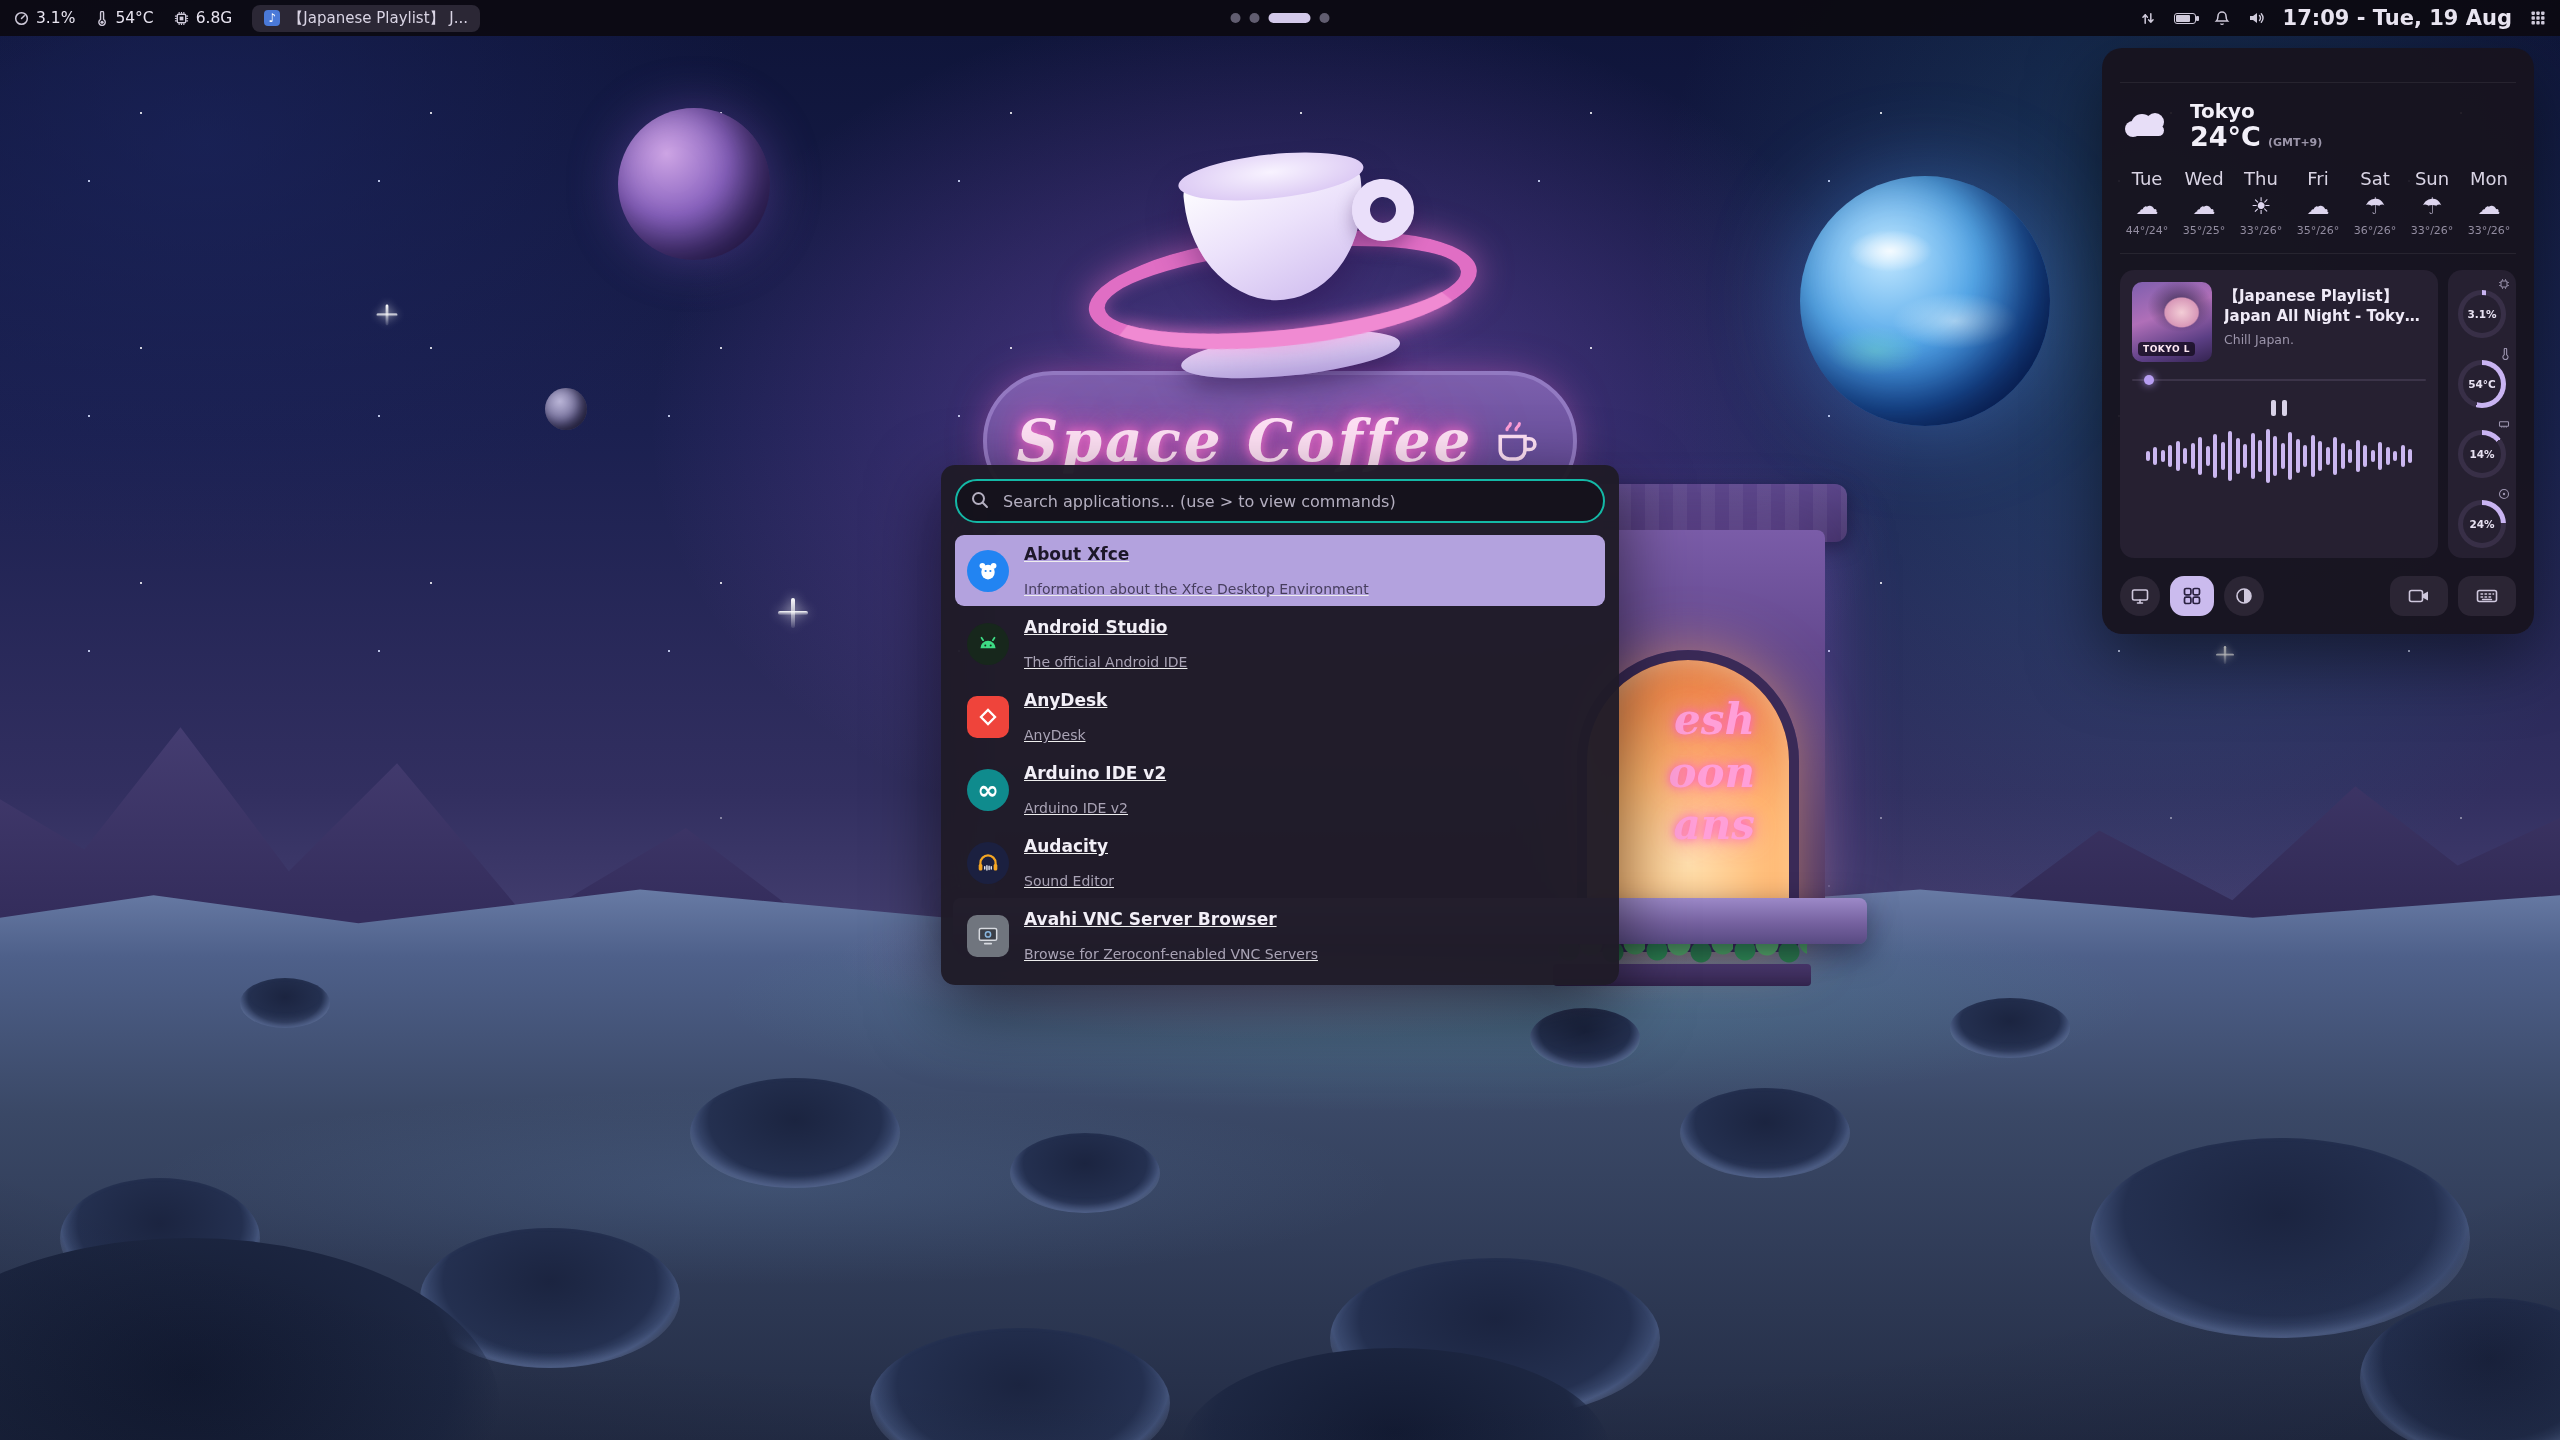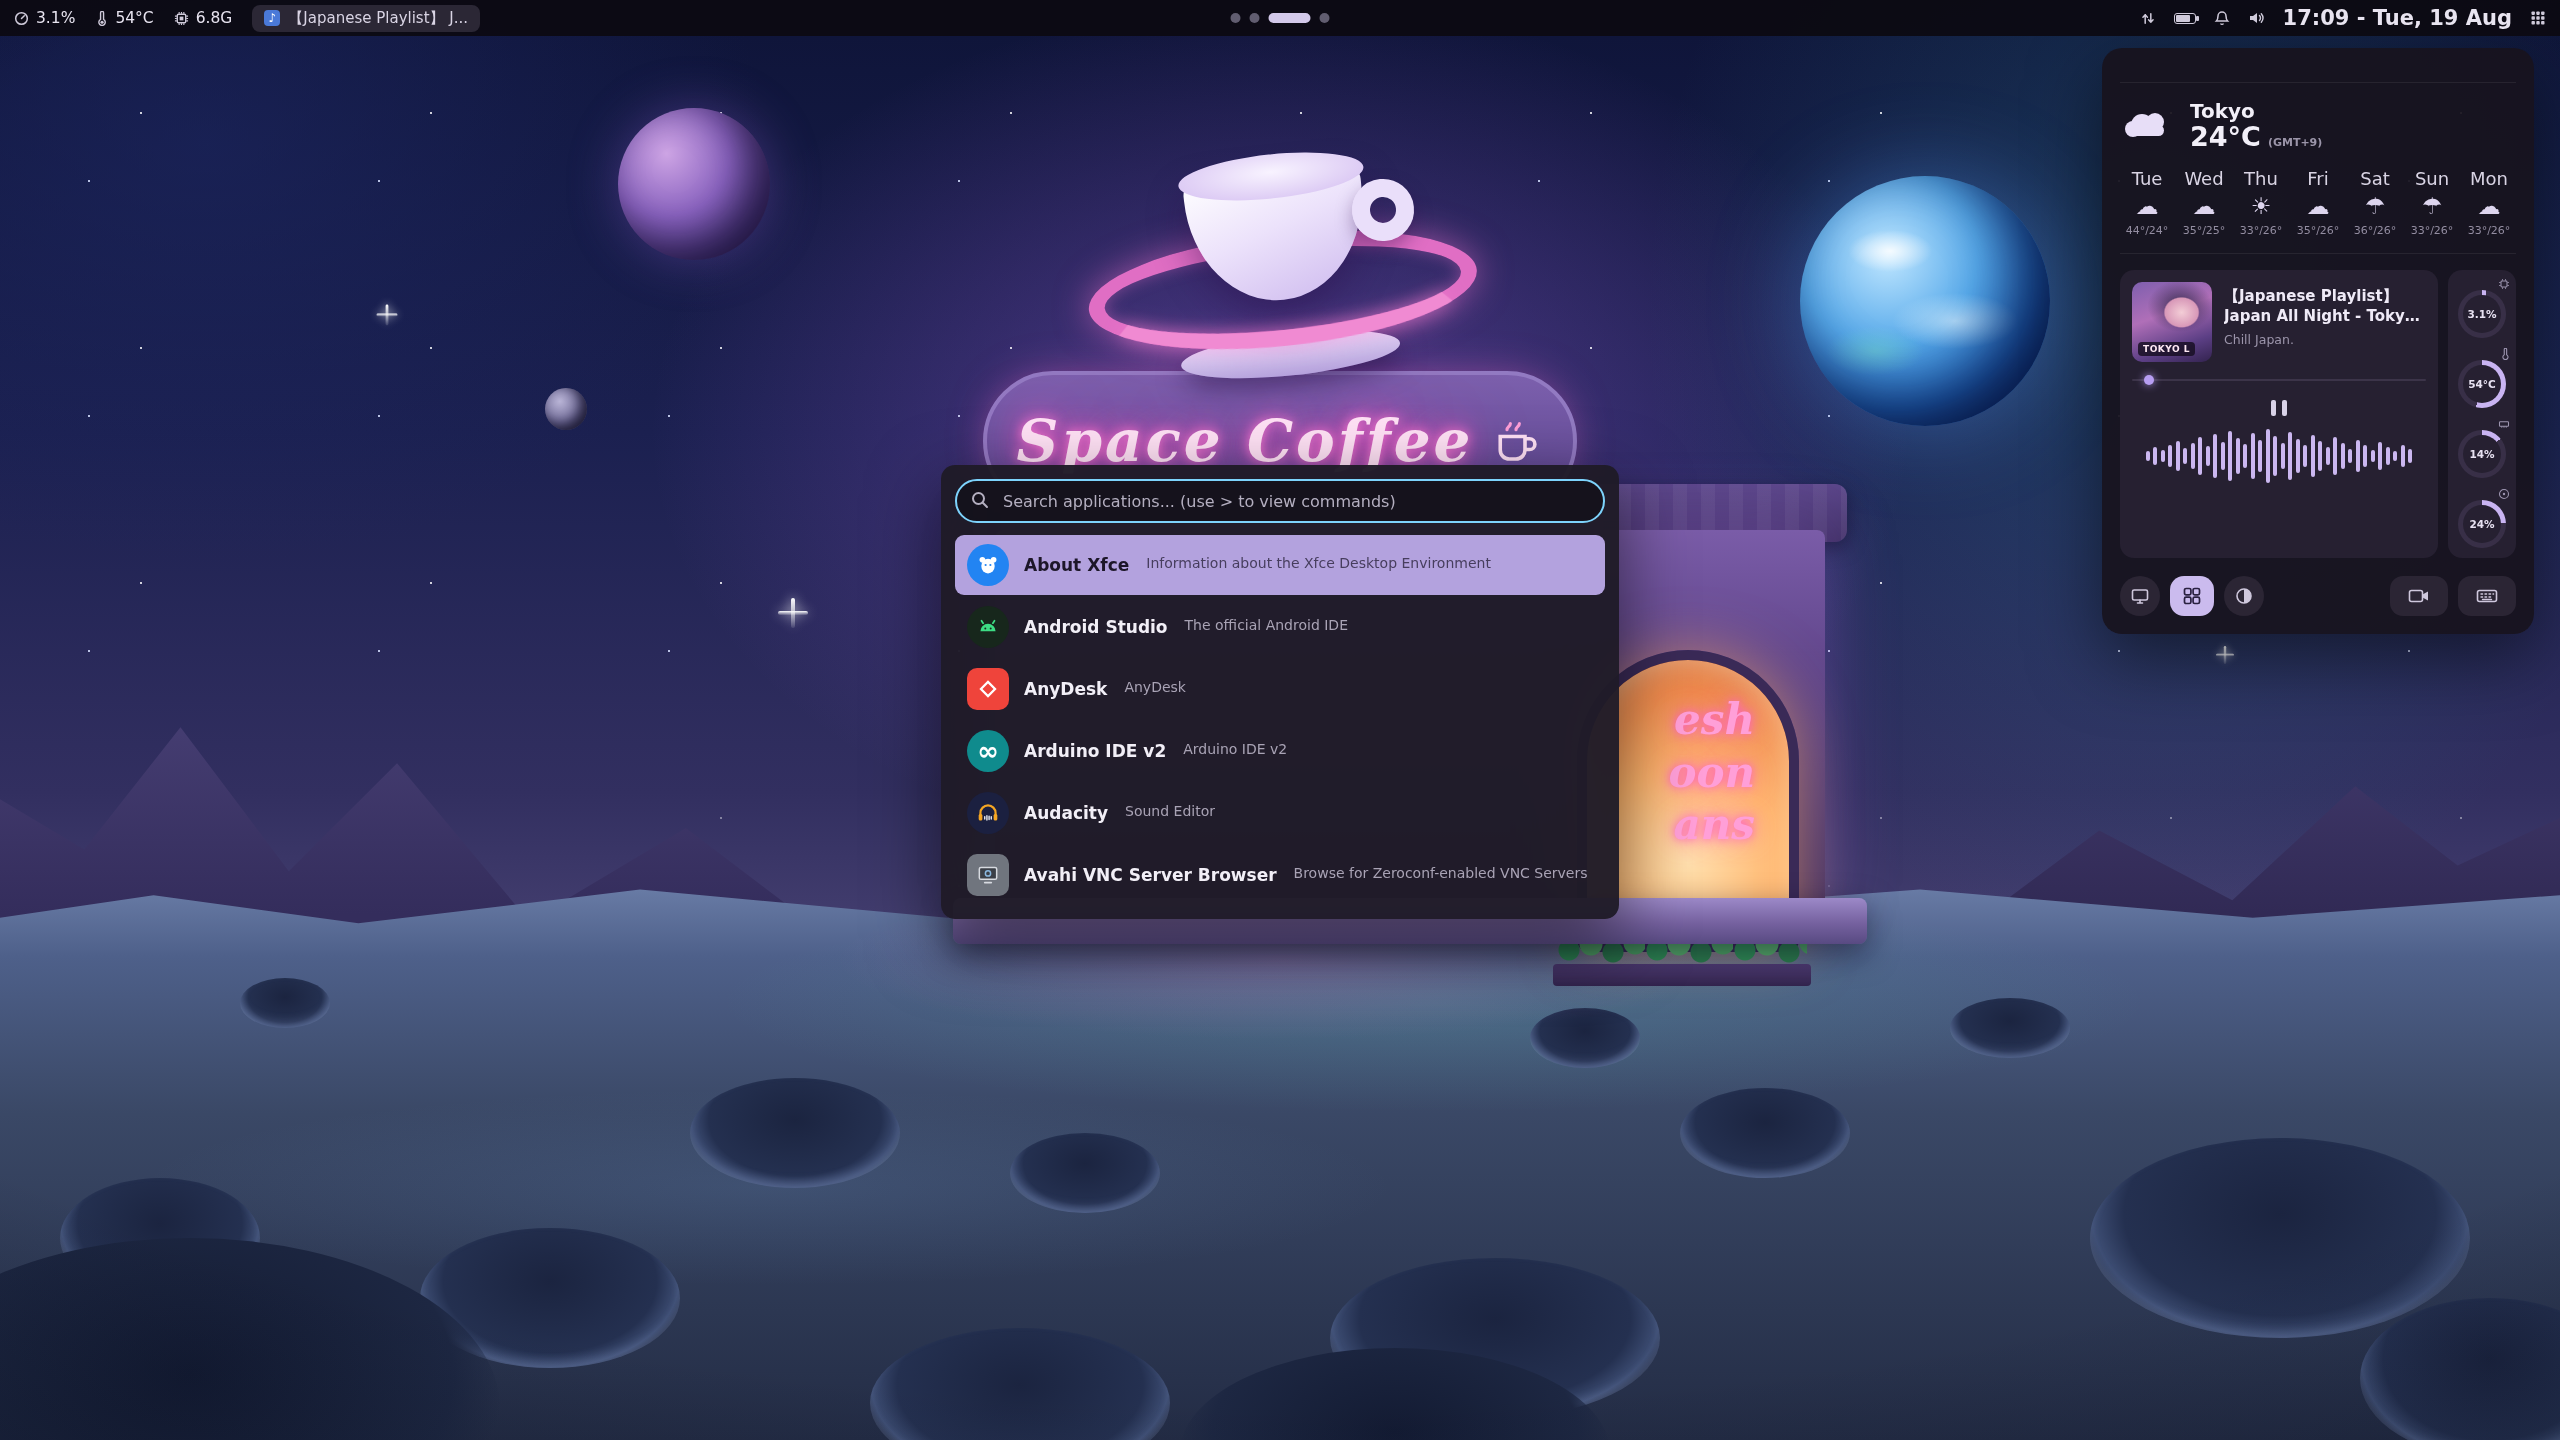--- a/index.html
+++ b/index.html
@@ -141,36 +141,36 @@
   .battery { width:22px; height:11px; border:1.6px solid #cfcada; border-radius:3px; position:relative; }
   .battery::before { content:""; position:absolute; left:1px; top:1px; bottom:1px; width:70%; background:#cfcada; border-radius:1px; }
   .battery::after { content:""; position:absolute; right:-4px; top:2.5px; width:2.5px; height:5px; background:#cfcada; border-radius:1px; }
   .tb-clock { font-weight:bold; font-size:21px; }
 
   
   .launcher { position:absolute; left:50%; top:465px; transform:translateX(-50%); width:678px; z-index:25;
     background:rgba(31,27,39,.97); border-radius:14px; padding:14px;
     box-shadow:0 24px 70px rgba(0,0,0,.55); }
   .search-wrap { position:relative; }
-  .search-input { width:100%; height:44px; border-radius:22px; border:2px solid #7dd3fc;
+  .search-input { width:100%; height:44px; border-radius:22px; border:2px solid #14b8a6;
     background:rgba(19,16,26,.85); color:#e9e5f1; font-size:16px; padding:0 18px 0 46px; outline:none;
     font-family:"DejaVu Sans","Liberation Sans",sans-serif; }
   .search-input::placeholder { color:#b4afc0; }
   .search-icon { position:absolute; left:15px; top:11px; }
   .applist { margin-top:12px; display:flex; flex-direction:column; gap:2px; }
   .lrow { display:flex; align-items:center; gap:15px; padding:9px 12px; border-radius:9px; cursor:pointer; }
   .lrow.selected { background:#b3a2de; }
   .licon { width:42px; height:42px; border-radius:10px; display:flex; align-items:center; justify-content:center; flex:none; }
   .i-xfce { background:#2284f2; border-radius:50%; }
   .i-android { background:#17271c; border-radius:50%; }
   .i-anydesk { background:#ef443b; }
   .i-arduino { background:#0f8b8d; border-radius:50%; color:#fff; font-size:26px; font-weight:bold; }
   .i-audacity { background:#1b2040; border-radius:50%; }
   .i-avahi { background:#70757e; }
-  .ltxt { display:flex; gap:17px; min-width:0; }
+  .ltxt { display:flex; flex-direction:column; gap:17px; min-width:0;text-decoration:underline; }
   .lname { font-size:17px; font-weight:bold; color:#f2eff7; }
   .ldesc { font-size:14px; color:#a9a3b5; }
   .lrow.selected .lname { color:#1d1729; }
   .lrow.selected .ldesc { color:#473e5e; }
 
   
   .panel { position:absolute; right:26px; top:48px; width:432px; z-index:20;
     background:rgba(23,19,30,.94); border-radius:20px; padding:18px;
     box-shadow:0 24px 70px rgba(0,0,0,.5); }
   .user-row { display:flex; align-items:center; gap:12px; }

